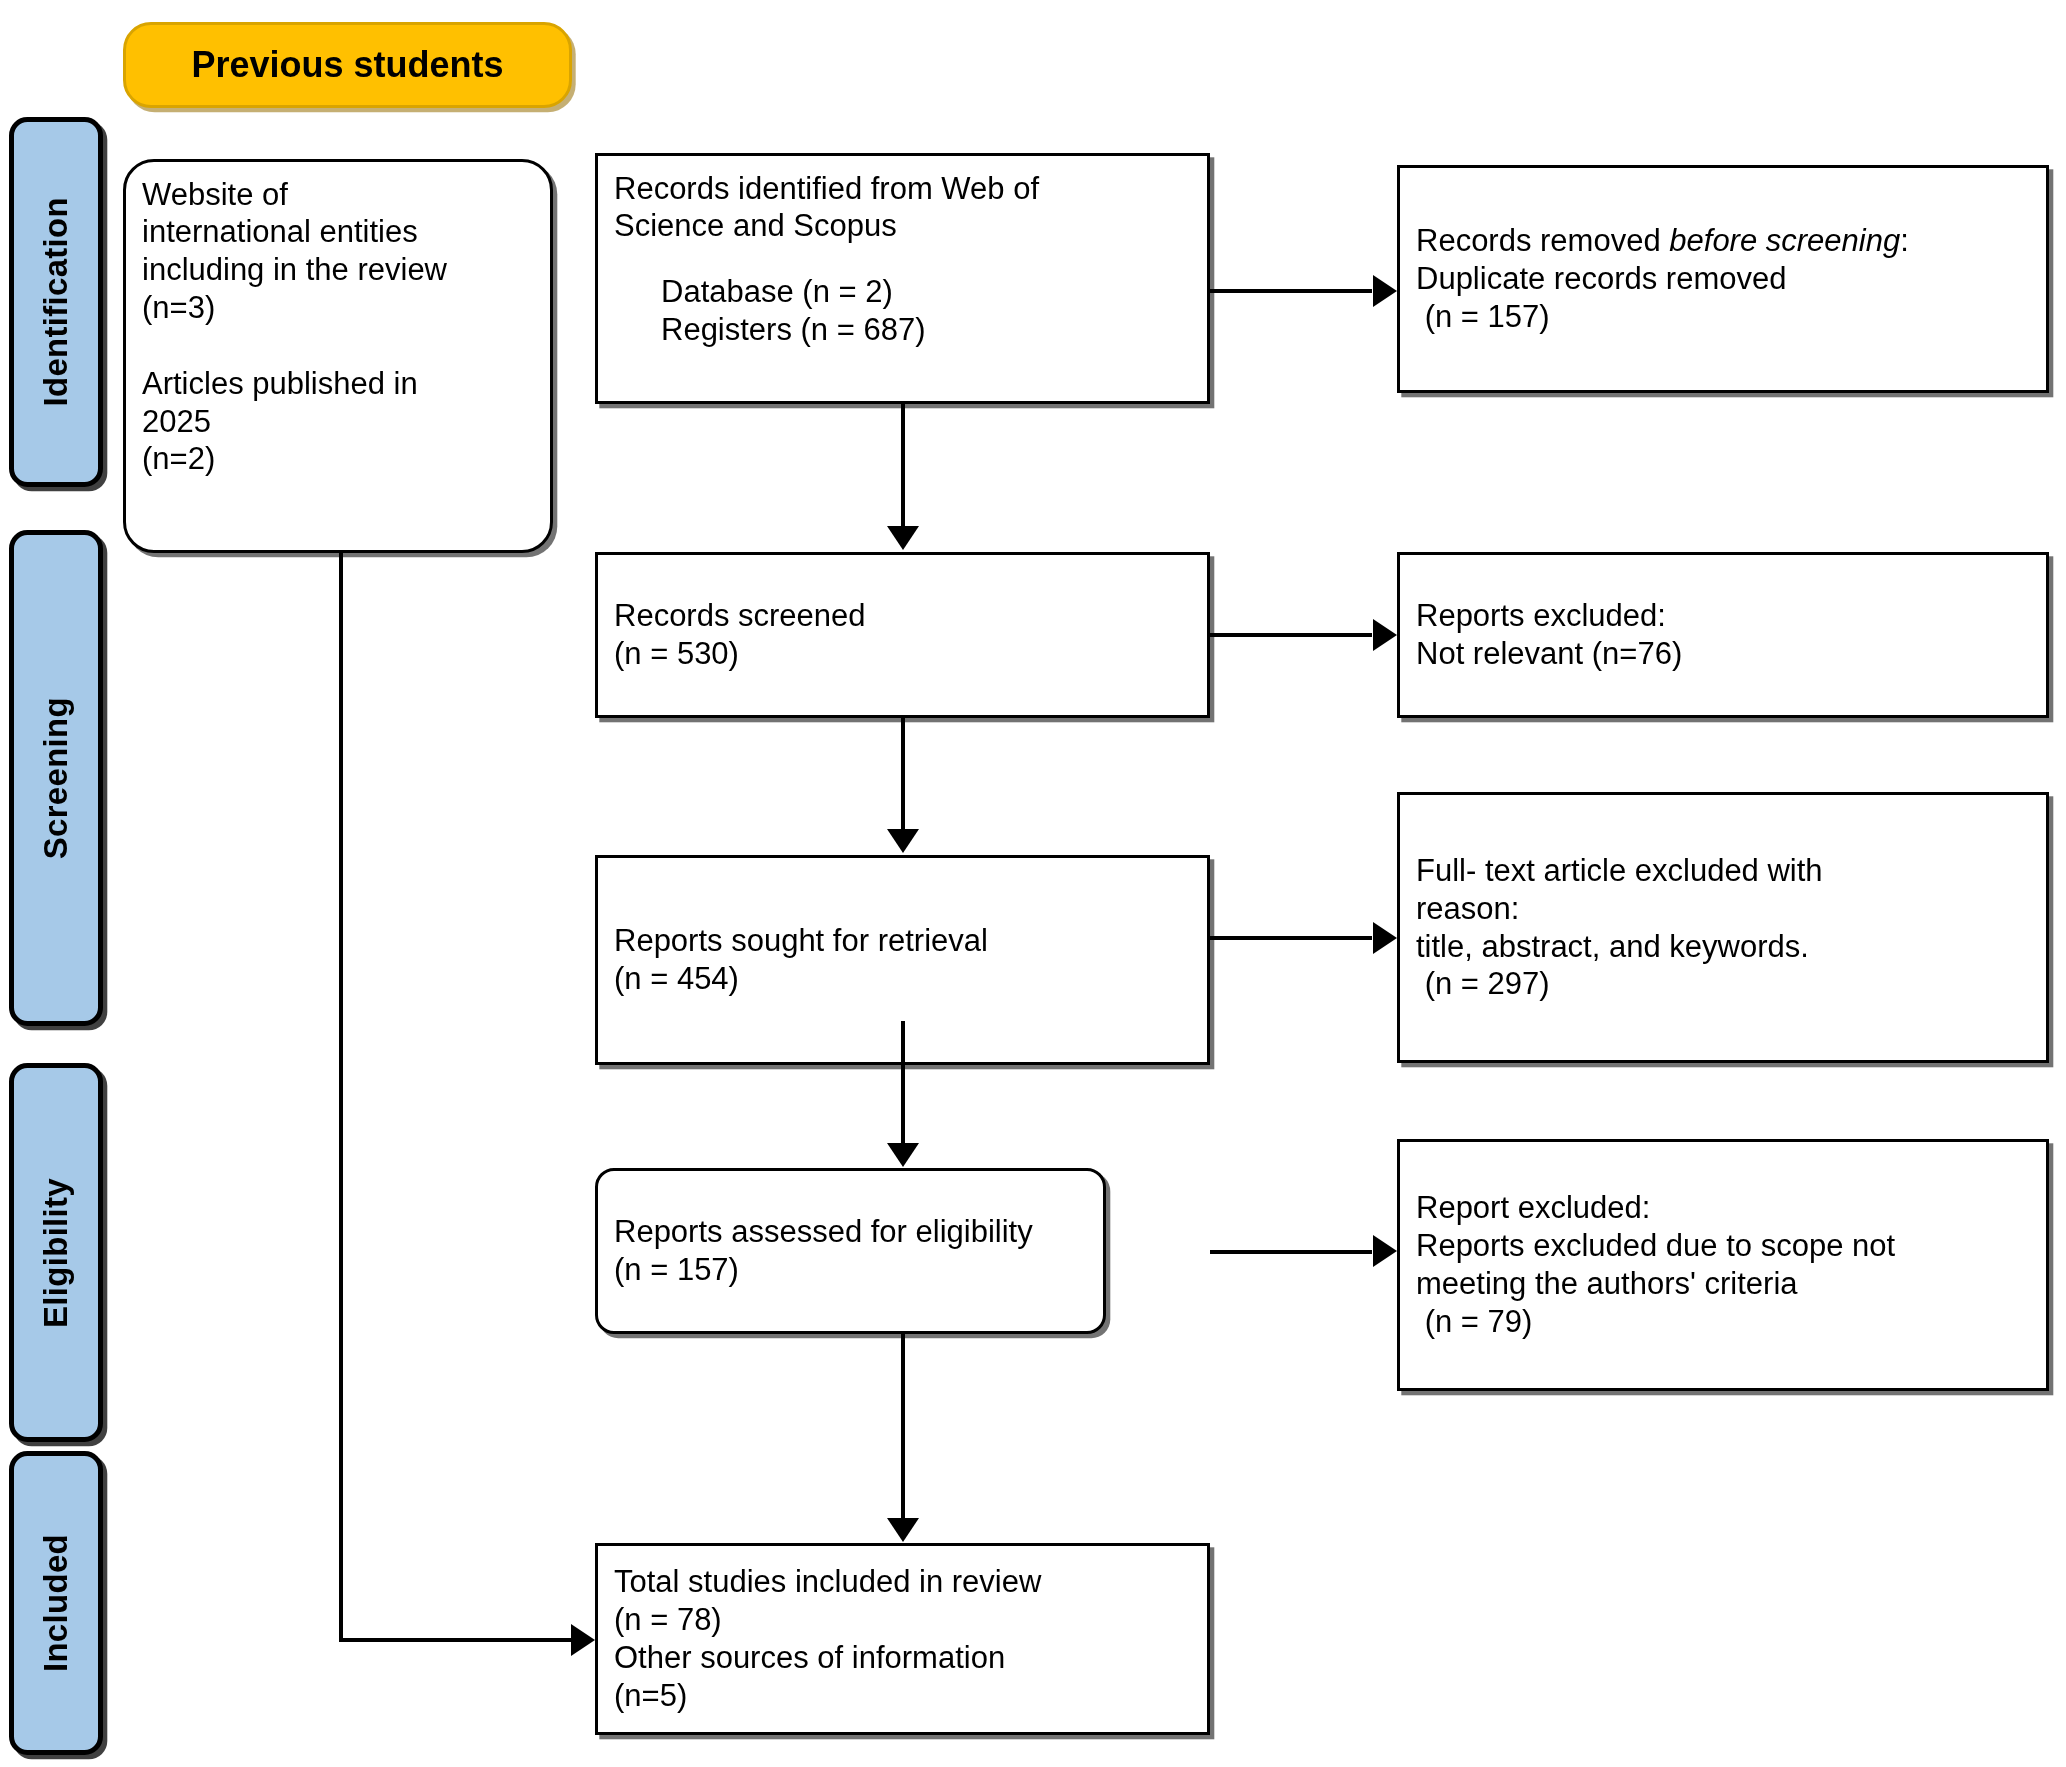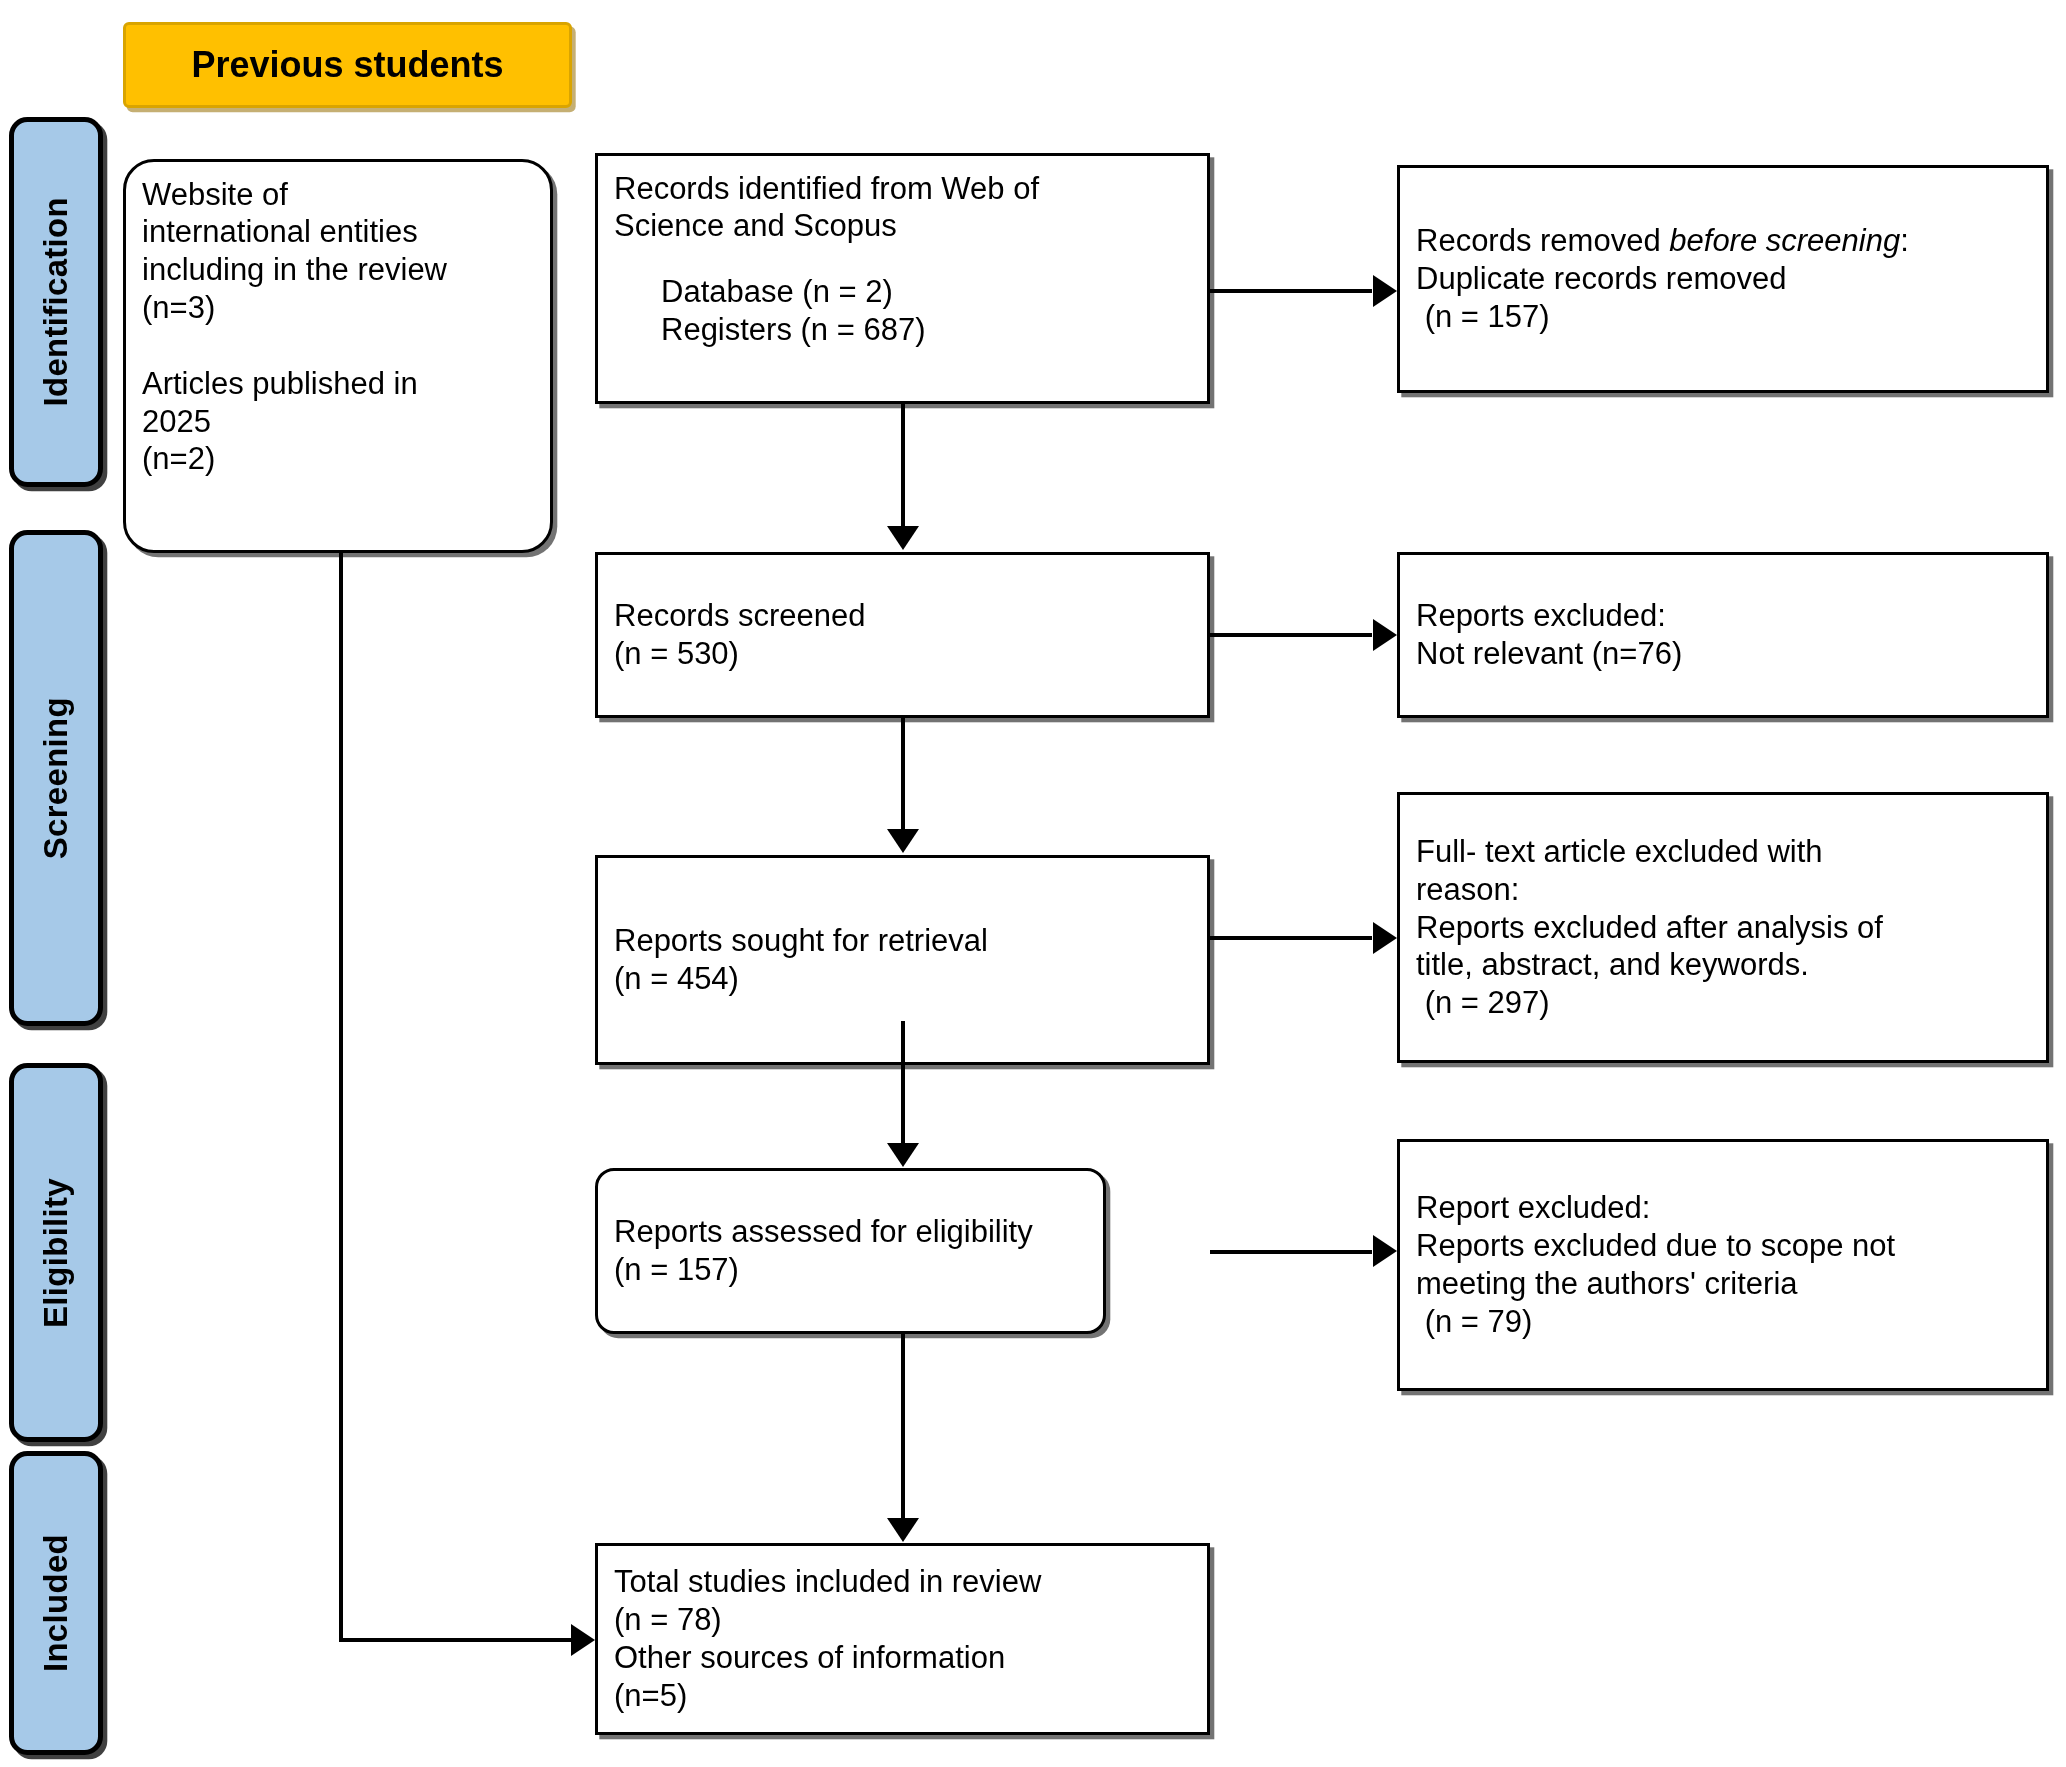--- a/index.html
+++ b/index.html
@@ -15,21 +15,21 @@
     width: 2066px;
     height: 1767px;
     background: #ffffff;
     overflow: hidden;
   }
   
   .banner {
     position: absolute;
     background: #FFC000;
     border: 3.1px solid #D9A400;
-    border-radius: 6px;
+    border-radius: 28px;
     display: flex;
     align-items: center;
     justify-content: center;
     color: #000000;
     font-weight: bold;
     box-shadow: 3.7px 4.3px 0 0 rgba(150,110,0,0.55);
   }
   #banner-previous { left: 123px; top: 22px; width: 443px; height: 80px; font-size: 36px; }
   #banner-identification { left: 595px; top: 22px; width: 1438px; height: 80px; font-size: 36px; }
 
@@ -170,21 +170,20 @@
   </div>
 
   <div class="fbox" id="box-reports-sought">
     <span class="lines">Reports sought for retrieval</span>
     <span class="lines">(n = 454)</span>
   </div>
 
   <div class="fbox" id="box-fulltext-excluded">
     <span class="lines">Full- text article excluded with</span>
     <span class="lines">reason:</span>
-    <span class="lines">Reports excluded after analysis of</span>
     <span class="lines">title, abstract, and keywords.</span>
     <span class="lines"> (n = 297)</span>
   </div>
 
   <div class="fbox" id="box-reports-assessed">
     <span class="lines">Reports assessed for eligibility</span>
     <span class="lines">(n = 157)</span>
   </div>
 
   <div class="fbox" id="box-report-excluded-2">

